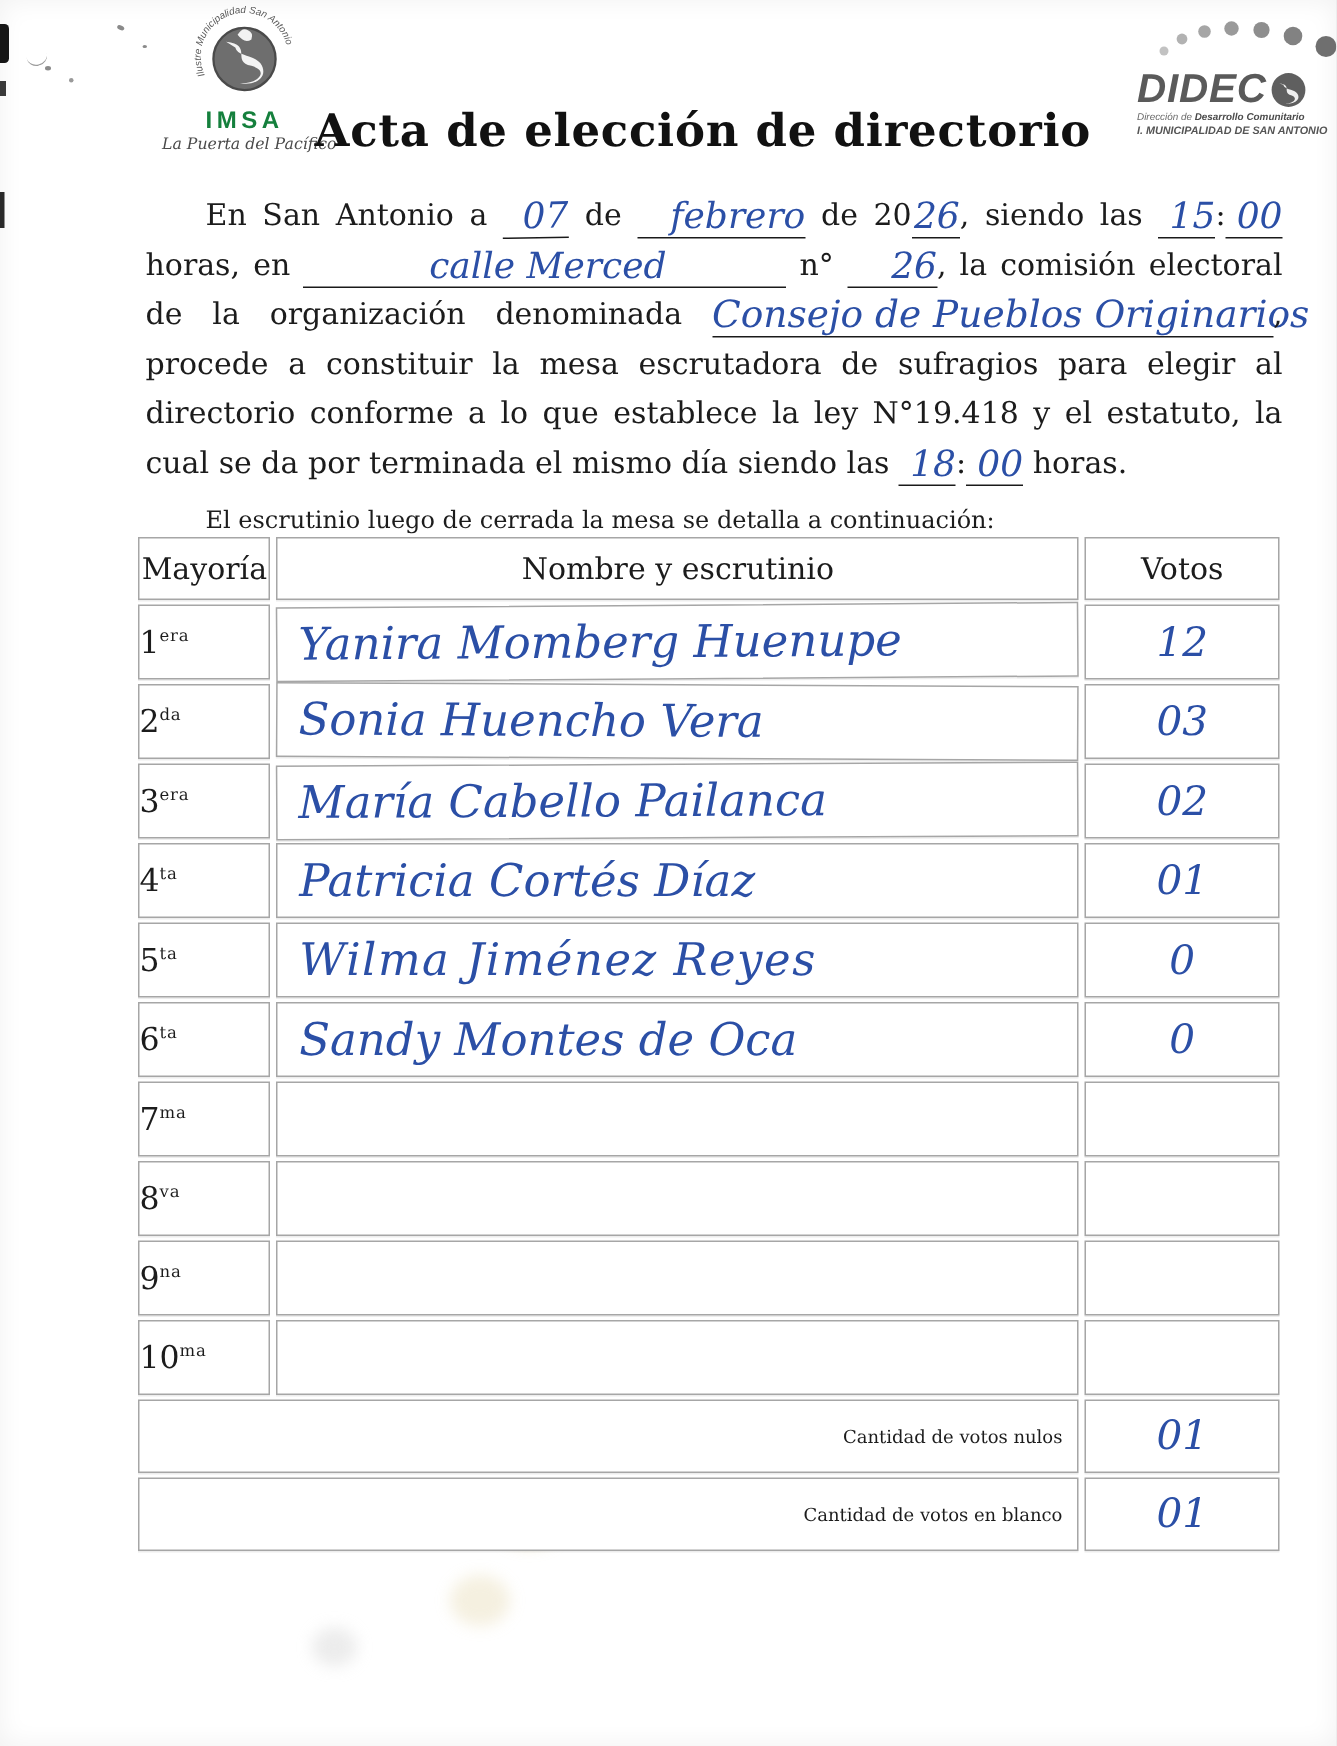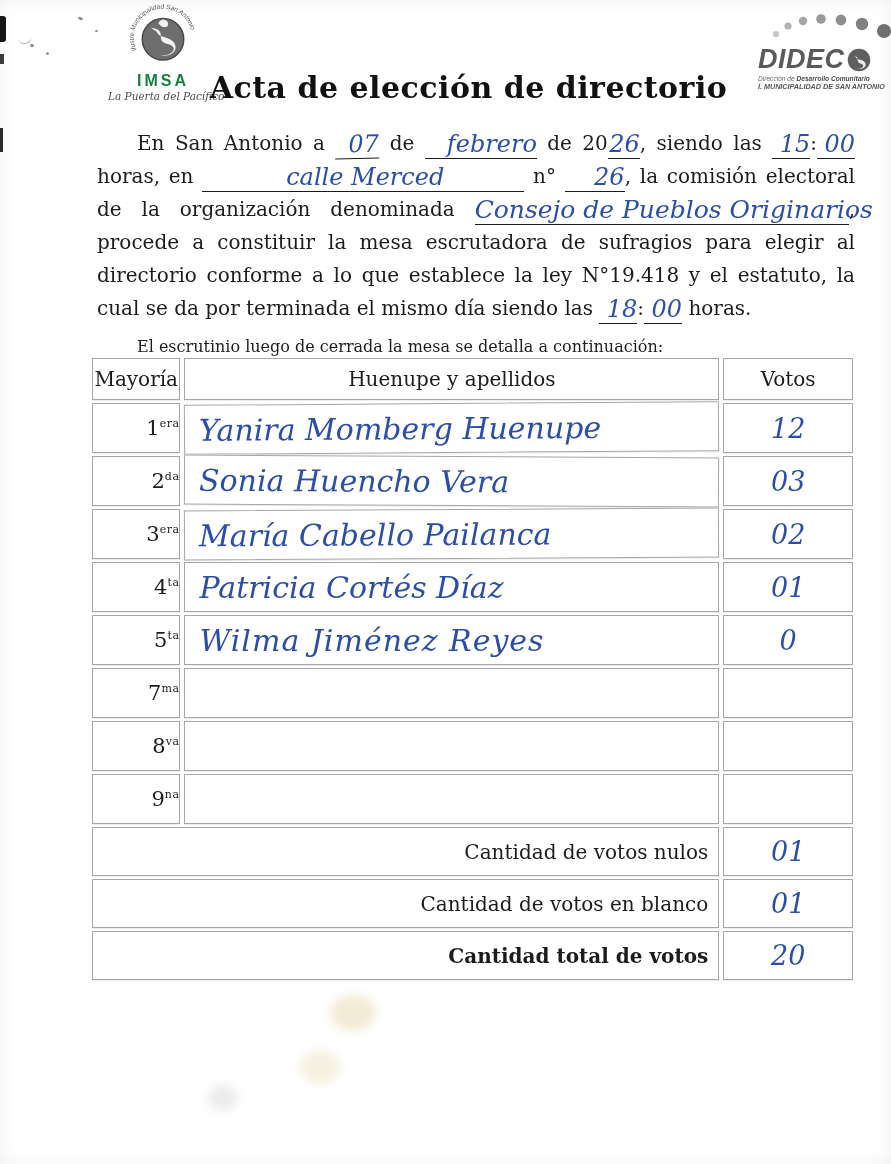--- a/index.html
+++ b/index.html
@@ -89,29 +89,29 @@
     border-collapse: separate; border-spacing: 4px 3px;
     table-layout: fixed; width: 769px;
   }
   .vote-table td, .vote-table th {
     border: 1px solid #a6a6a6; background: #fff;
     box-shadow: 0 1px 0 rgba(0,0,0,0.07);
   }
   col.c1 { width: 88px; } col.c2 { width: 532px; } col.c3 { width: 129px; }
   .vote-table th { height: 42px; font-weight: normal; font-size: 20px; text-align: center; }
   .vote-table td { height: 50px; }
-  .ord-cell { text-align: right; font-size: 21px; margin-top: 29px; }
+  .ord-cell { text-align: left; font-size: 21px; margin-top: 29px; }
   .ord-cell sup { font-size: 11px; vertical-align: 8px; letter-spacing: 0.5px; }
   .name-cell { font-size: 30px; padding-left: 14px; white-space: nowrap; overflow: visible; }
   .vote-cell { font-size: 27px; text-align: center; margin-top: 27px; }
   tbody.main tr:nth-child(1) .name-cell { transform: rotate(-0.4deg); }
   tbody.main tr:nth-child(2) .name-cell { transform: rotate(0.3deg); }
   tbody.main tr:nth-child(3) .name-cell { transform: rotate(-0.3deg); }
   tbody.main tr:nth-child(5) .name-cell { letter-spacing: 1px; }
-  .sum-label { text-align: right; padding-right: 10px; font-size: 20px; }
+  .sum-label { text-align: right; padding-right: 10px; font-size: 12px; }
   .sum-label.bold { font-weight: bold; }
   tbody.summary td { height: 49px; }
 </style>
 </head>
 <body>
 
 <div class="page">
 
   <div class="edge-mark edge1"></div>
   <div class="edge-mark edge2"></div>
@@ -172,21 +172,21 @@
 
   <table class="vote-table">
     <colgroup>
         <col class="c1">
         <col class="c2">
         <col class="c3">
       </colgroup>
     <thead>
       <tr>
         <th>Mayoría</th>
-        <th>Huenupe y apellidos</th>
+        <th>Nombre y escrutinio</th>
         <th>Votos</th>
       </tr>
     </thead>
     <tbody class="main">
       <tr>
         <td class="ord-cell"><span>1</span><sup>era</sup></td>
         <td class="name-cell hw">Yanira Momberg Huenupe</td>
         <td class="vote-cell hw">12</td>
       </tr>
       <tr>
@@ -203,44 +203,50 @@
         <td class="ord-cell"><span>4</span><sup>ta</sup></td>
         <td class="name-cell hw">Patricia Cortés Díaz</td>
         <td class="vote-cell hw">01</td>
       </tr>
       <tr>
         <td class="ord-cell"><span>5</span><sup>ta</sup></td>
         <td class="name-cell hw">Wilma Jiménez Reyes</td>
         <td class="vote-cell hw">0</td>
       </tr>
       <tr>
+        <td class="ord-cell"><span>6</span><sup>ta</sup></td>
+        <td class="name-cell hw">Sandy Montes de Oca</td>
+        <td class="vote-cell hw">0</td>
+      </tr>
+      <tr>
         <td class="ord-cell"><span>7</span><sup>ma</sup></td>
         <td class="name-cell hw"></td>
         <td class="vote-cell hw"></td>
       </tr>
       <tr>
         <td class="ord-cell"><span>8</span><sup>va</sup></td>
         <td class="name-cell hw"></td>
         <td class="vote-cell hw"></td>
       </tr>
       <tr>
         <td class="ord-cell"><span>9</span><sup>na</sup></td>
+        <td class="name-cell hw"></td>
+        <td class="vote-cell hw"></td>
+      </tr>
+      <tr>
+        <td class="ord-cell"><span>10</span><sup>ma</sup></td>
         <td class="name-cell hw"></td>
         <td class="vote-cell hw"></td>
       </tr>
     </tbody>
     <tbody class="summary">
       <tr>
         <td colspan="2" class="sum-label">Cantidad de votos nulos</td>
         <td class="vote-cell hw">01</td>
       </tr>
       <tr>
         <td colspan="2" class="sum-label">Cantidad de votos en blanco</td>
         <td class="vote-cell hw">01</td>
       </tr>
-      <tr>
-        <td colspan="2" class="sum-label bold">Cantidad total de votos</td>
-        <td class="vote-cell hw">20</td>
-      </tr>
     </tbody>
   </table>
 
 </div>
 
 </body></html>

